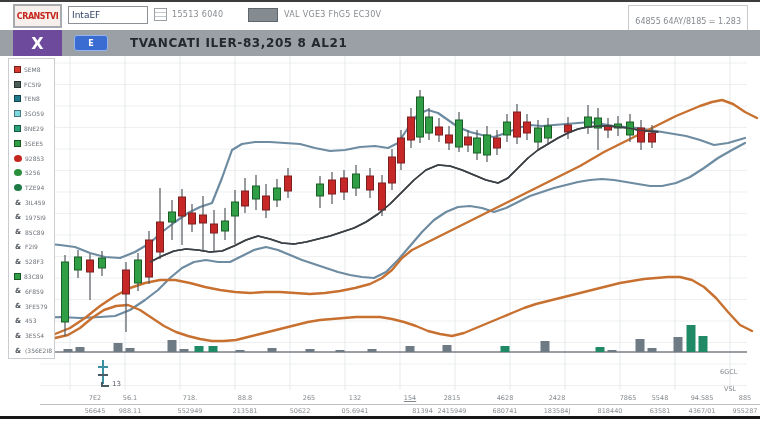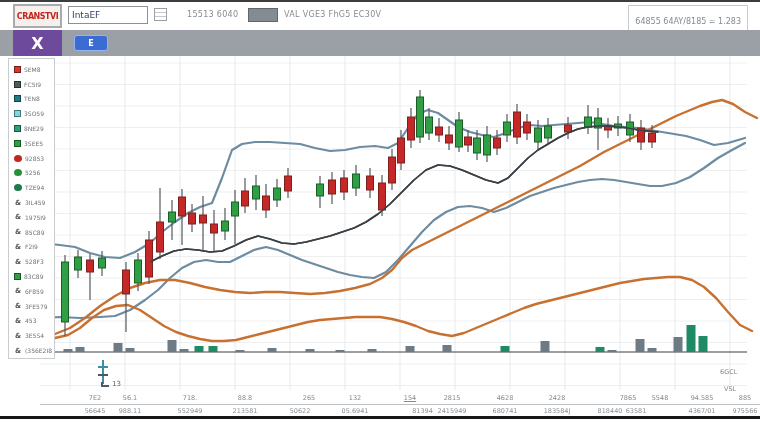--- a/index.html
+++ b/index.html
@@ -89,33 +89,34 @@
 
 <div id="app">
   <div class="top-line"></div>
 
   <header class="toolbar">
     <div class="logo">
       <span>CRANSTVI</span>
     </div>
     <input class="sym-input" readonly="" value="IntaEF" style="">
     <span class="cal-icon"></span>
-    <span class="tb-text" style="left:187px">15513 6040</span>
+    <span class="tb-text" style="left:172px">15513 6040</span>
     <span class="swatch"></span>
     <span class="tb-text" style="left:284px">VAL VGE3 FhG5 EC30V</span>
     <div class="status-box">
       <span>64855 64AY/8185 = 1.283</span>
     </div>
   </header>
 
   <div class="titlebar">
     <div class="close-box">
       <span>X</span>
     </div>
     <button class="e-btn">E</button>
+    <div class="title">TVANCATI ILER-83,205 8 AL21</div>
   </div>
 
   <svg id="chart-svg" viewBox="0 56 760 334">
       <line x1="40" y1="63" x2="747" y2="63" stroke="#edeff0" stroke-width="1"></line>
       <line x1="40" y1="84.5" x2="747" y2="84.5" stroke="#edeff0" stroke-width="1"></line>
       <line x1="40" y1="106" x2="747" y2="106" stroke="#edeff0" stroke-width="1"></line>
       <line x1="40" y1="127.5" x2="747" y2="127.5" stroke="#edeff0" stroke-width="1"></line>
       <line x1="40" y1="149" x2="747" y2="149" stroke="#edeff0" stroke-width="1"></line>
       <line x1="40" y1="170.5" x2="747" y2="170.5" stroke="#edeff0" stroke-width="1"></line>
       <line x1="40" y1="192" x2="747" y2="192" stroke="#edeff0" stroke-width="1"></line>
@@ -387,21 +388,21 @@
       <span class="ax-bot" style="left: 410px; padding-left: 25px;">81394</span>
       <span class="ax-top" style="left: 452px;">2815</span>
       <span class="ax-bot" style="left: 452px;">2415949</span>
       <span class="ax-top" style="left: 505px;">4628</span>
       <span class="ax-bot" style="left: 505px;">680741</span>
       <span class="ax-top" style="left: 557px;">2428</span>
       <span class="ax-bot" style="left: 557px;">183584J</span>
       <span class="ax-top" style="left: 610px; margin-left: 18px;">7865</span>
       <span class="ax-bot" style="left: 610px;">818440</span>
       <span class="ax-top" style="left: 660px;">5548</span>
-      <span class="ax-bot" style="left: 636px;">63581</span>
+      <span class="ax-bot" style="left: 660px;">63581</span>
       <span class="ax-top" style="left: 702px;">94.585</span>
       <span class="ax-bot" style="left: 702px;">4367/01</span>
       <span class="ax-top" style="left: 745px;">885</span>
-      <span class="ax-bot" style="left: 745px;">975566</span>
+      <span class="ax-bot" style="left: 745px;">955287</span>
     </div>
   <div class="axis-sep"></div>
   <div class="bottom-bar"></div>
 </div>
 
 </body></html>

